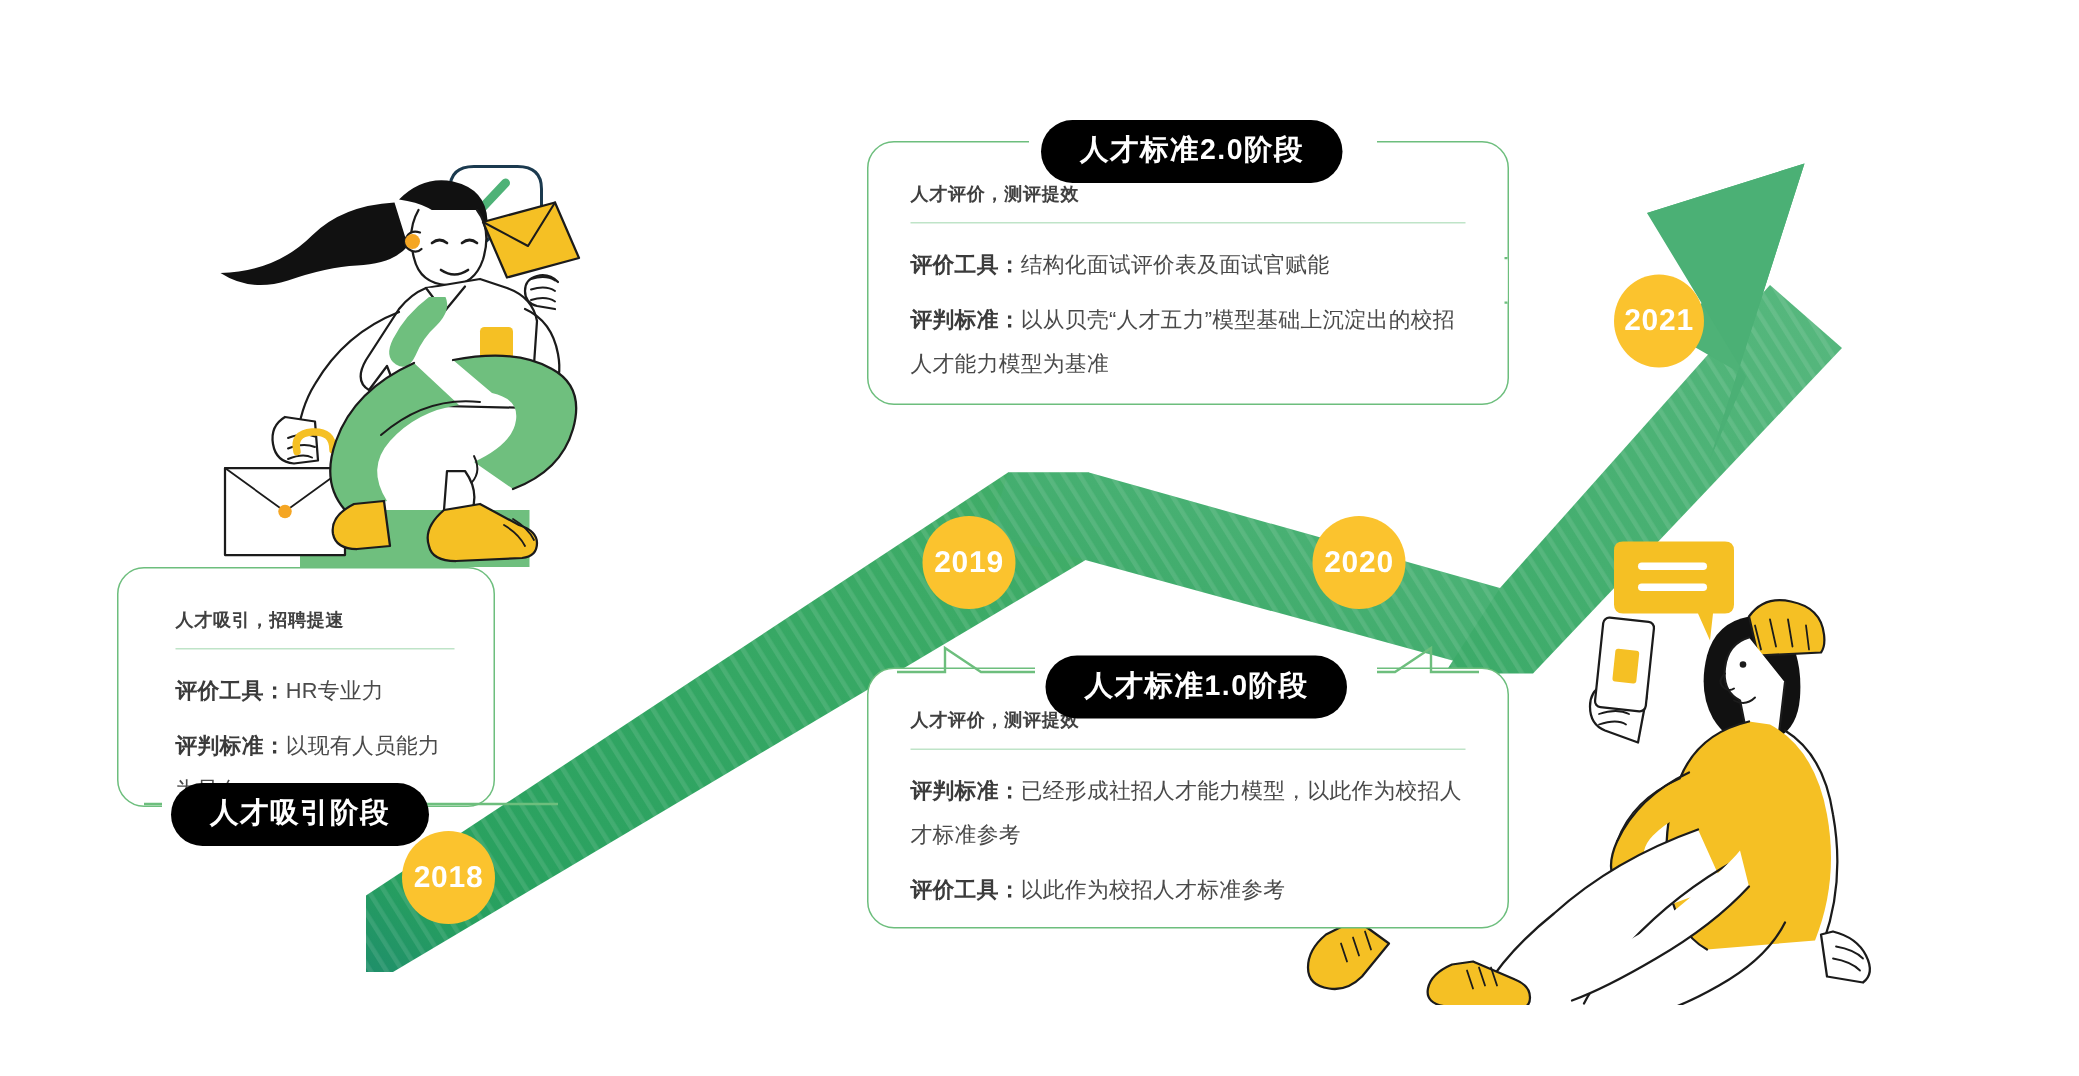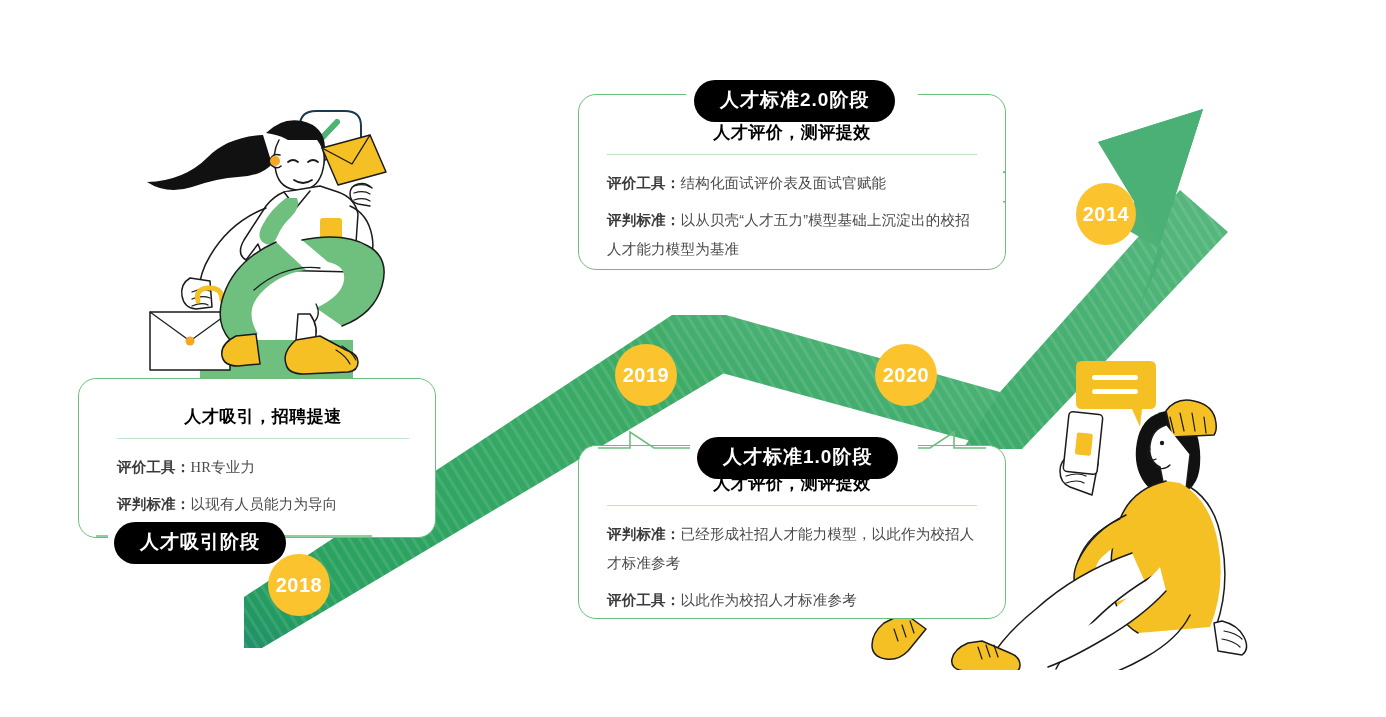--- a/index.html
+++ b/index.html
@@ -34,26 +34,25 @@
   .card{
     position:absolute;
     border:1.5px solid #6DBE7D;
     border-radius:18px;
     background:#ffffff;
     box-sizing:border-box;
     z-index:6;
   }
   .card-inner{padding:26px 28px 18px 28px;}
   .card-head{
-    color:#000000;
-    font-size:17px;
+    color:#404040;
+    font-size:12px;
     font-weight:bold;
     letter-spacing:.5px;
     padding-bottom:10px;
-    text-align:center;
   }
   .card-rule{height:1px;background:#BFE4C8;margin:0 0 14px 0;}
   .card-line{
     color:#4a4a4a;
     font-size:14.5px;
     line-height:29px;
     margin-bottom:8px;
     letter-spacing:.2px;
   }
   .card-line b{color:#3b3b3b;font-weight:bold;}
@@ -70,21 +69,21 @@
     padding:7px 26px 9px 26px;
     white-space:nowrap;
     z-index:9;
   }
 
   
   #card-20{left:578px;top:94px;width:428px;height:176px;}
   #pill-20{left:694px;top:80px;}
   #card-10{left:578px;top:445px;width:428px;height:174px;}
   #pill-10{left:697px;top:437px;}
-  #card-attract{left:78px;top:378px;width:358px;height:160px;font-family:Liberation Serif, serif;}
+  #card-attract{left:78px;top:378px;width:252px;height:160px;}
   #pill-attract{left:114px;top:522px;}
 
   
   .notch-mask{position:absolute;background:#ffffff;z-index:8;}
 
   .illus{position:absolute;z-index:4;}
   #illus-left{left:88px;top:100px;width:300px;height:300px;}
   #illus-right{left:870px;top:345px;width:400px;height:325px;}
 </style>
 </head>
@@ -130,21 +129,21 @@
 
     <g>
       <polygon points="1203,109 1098,142 1155,176 1117,224 1164,251 1140,306 1203,109" fill="#4EB277"></polygon>
       <polygon points="1203,109 1098,142 1164,251 1140,306 1203,109" fill="#4BB075"></polygon>
     </g>
   </svg>
 
   <div class="year year-2018" style="z-index:7">2018</div>
   <div class="year year-2019" style="z-index:7">2019</div>
   <div class="year year-2020" style="z-index:7">2020</div>
-  <div class="year year-2021" style="z-index:7">2014</div>
+  <div class="year year-2021" style="z-index:7">2021</div>
 
   <div class="card" id="card-20">
     <svg width="100%" height="100%" viewBox="0 0 428 176" preserveAspectRatio="none" style="position:absolute;left:0;top:0;pointer-events:none">
       <path d="M 426 78 L 440 78 L 440 108 L 426 108" fill="#ffffff" stroke="#6DBE7D" stroke-width="1.6"></path>
       <rect x="420" y="80" width="8" height="26" fill="#ffffff"></rect>
     </svg>
     <div class="card-inner">
       <div class="card-head">人才评价，测评提效</div>
       <div class="card-rule"></div>
       <div class="card-line"><b>评价工具：</b><span>结构化面试评价表及面试官赋能</span></div>

